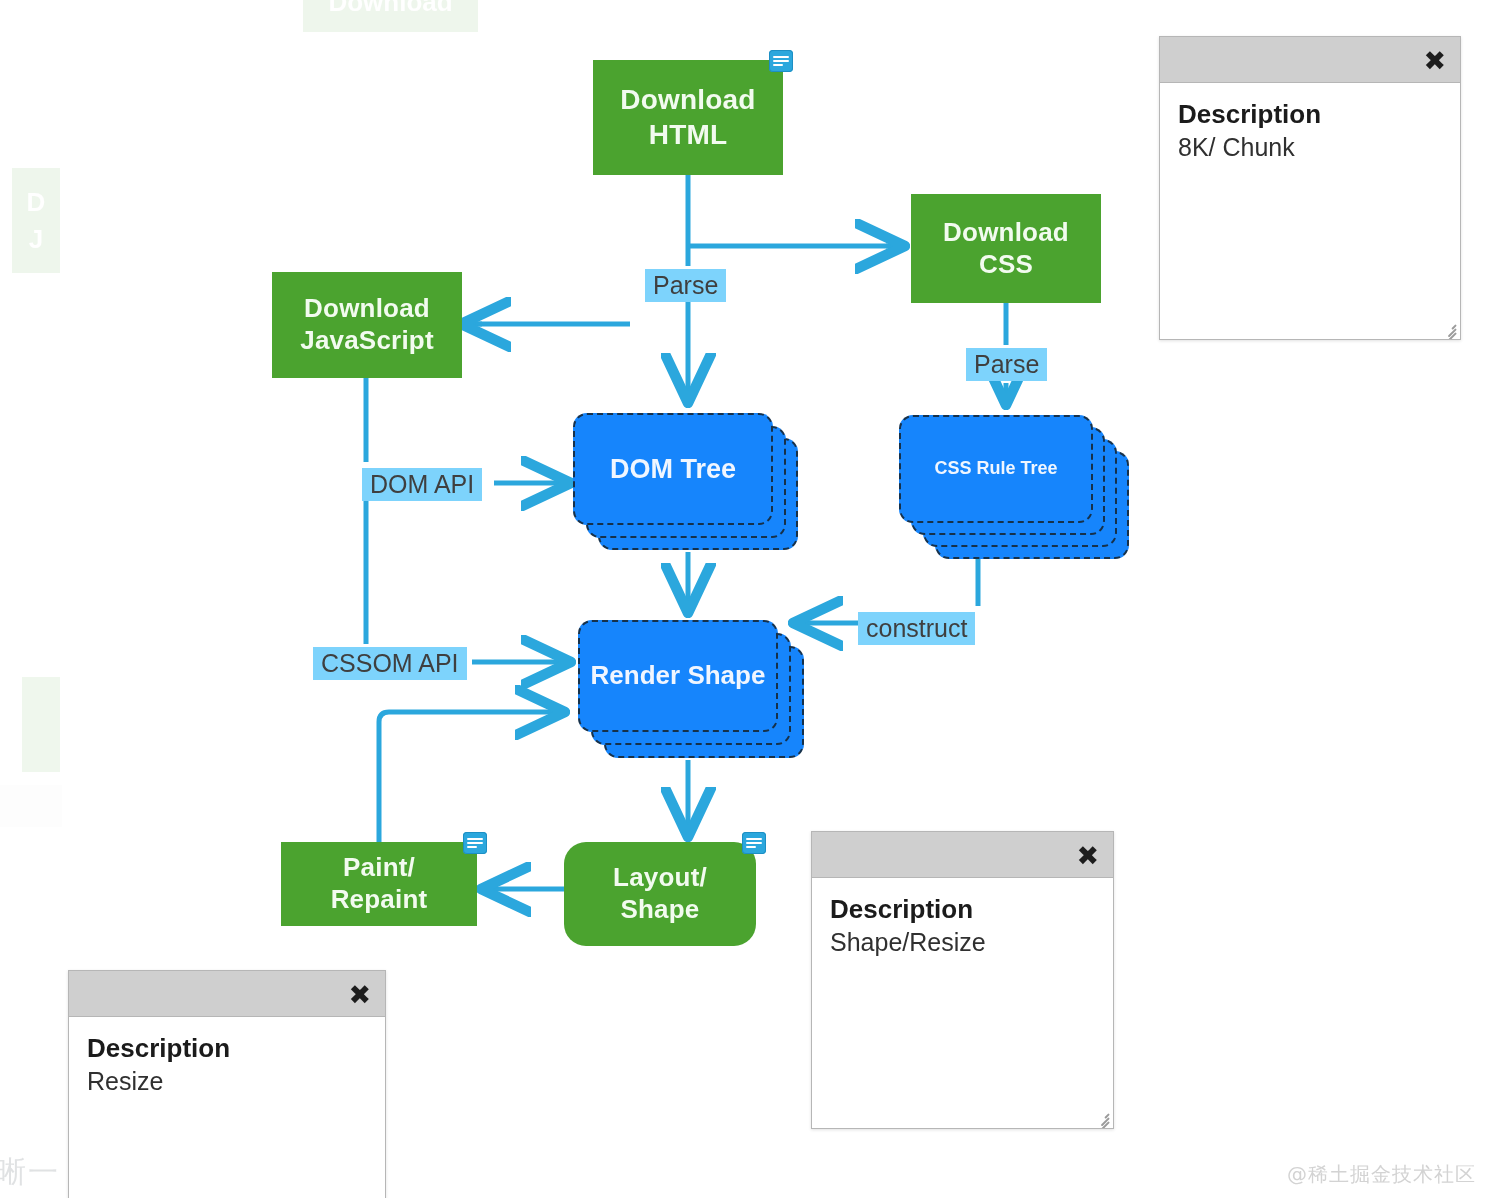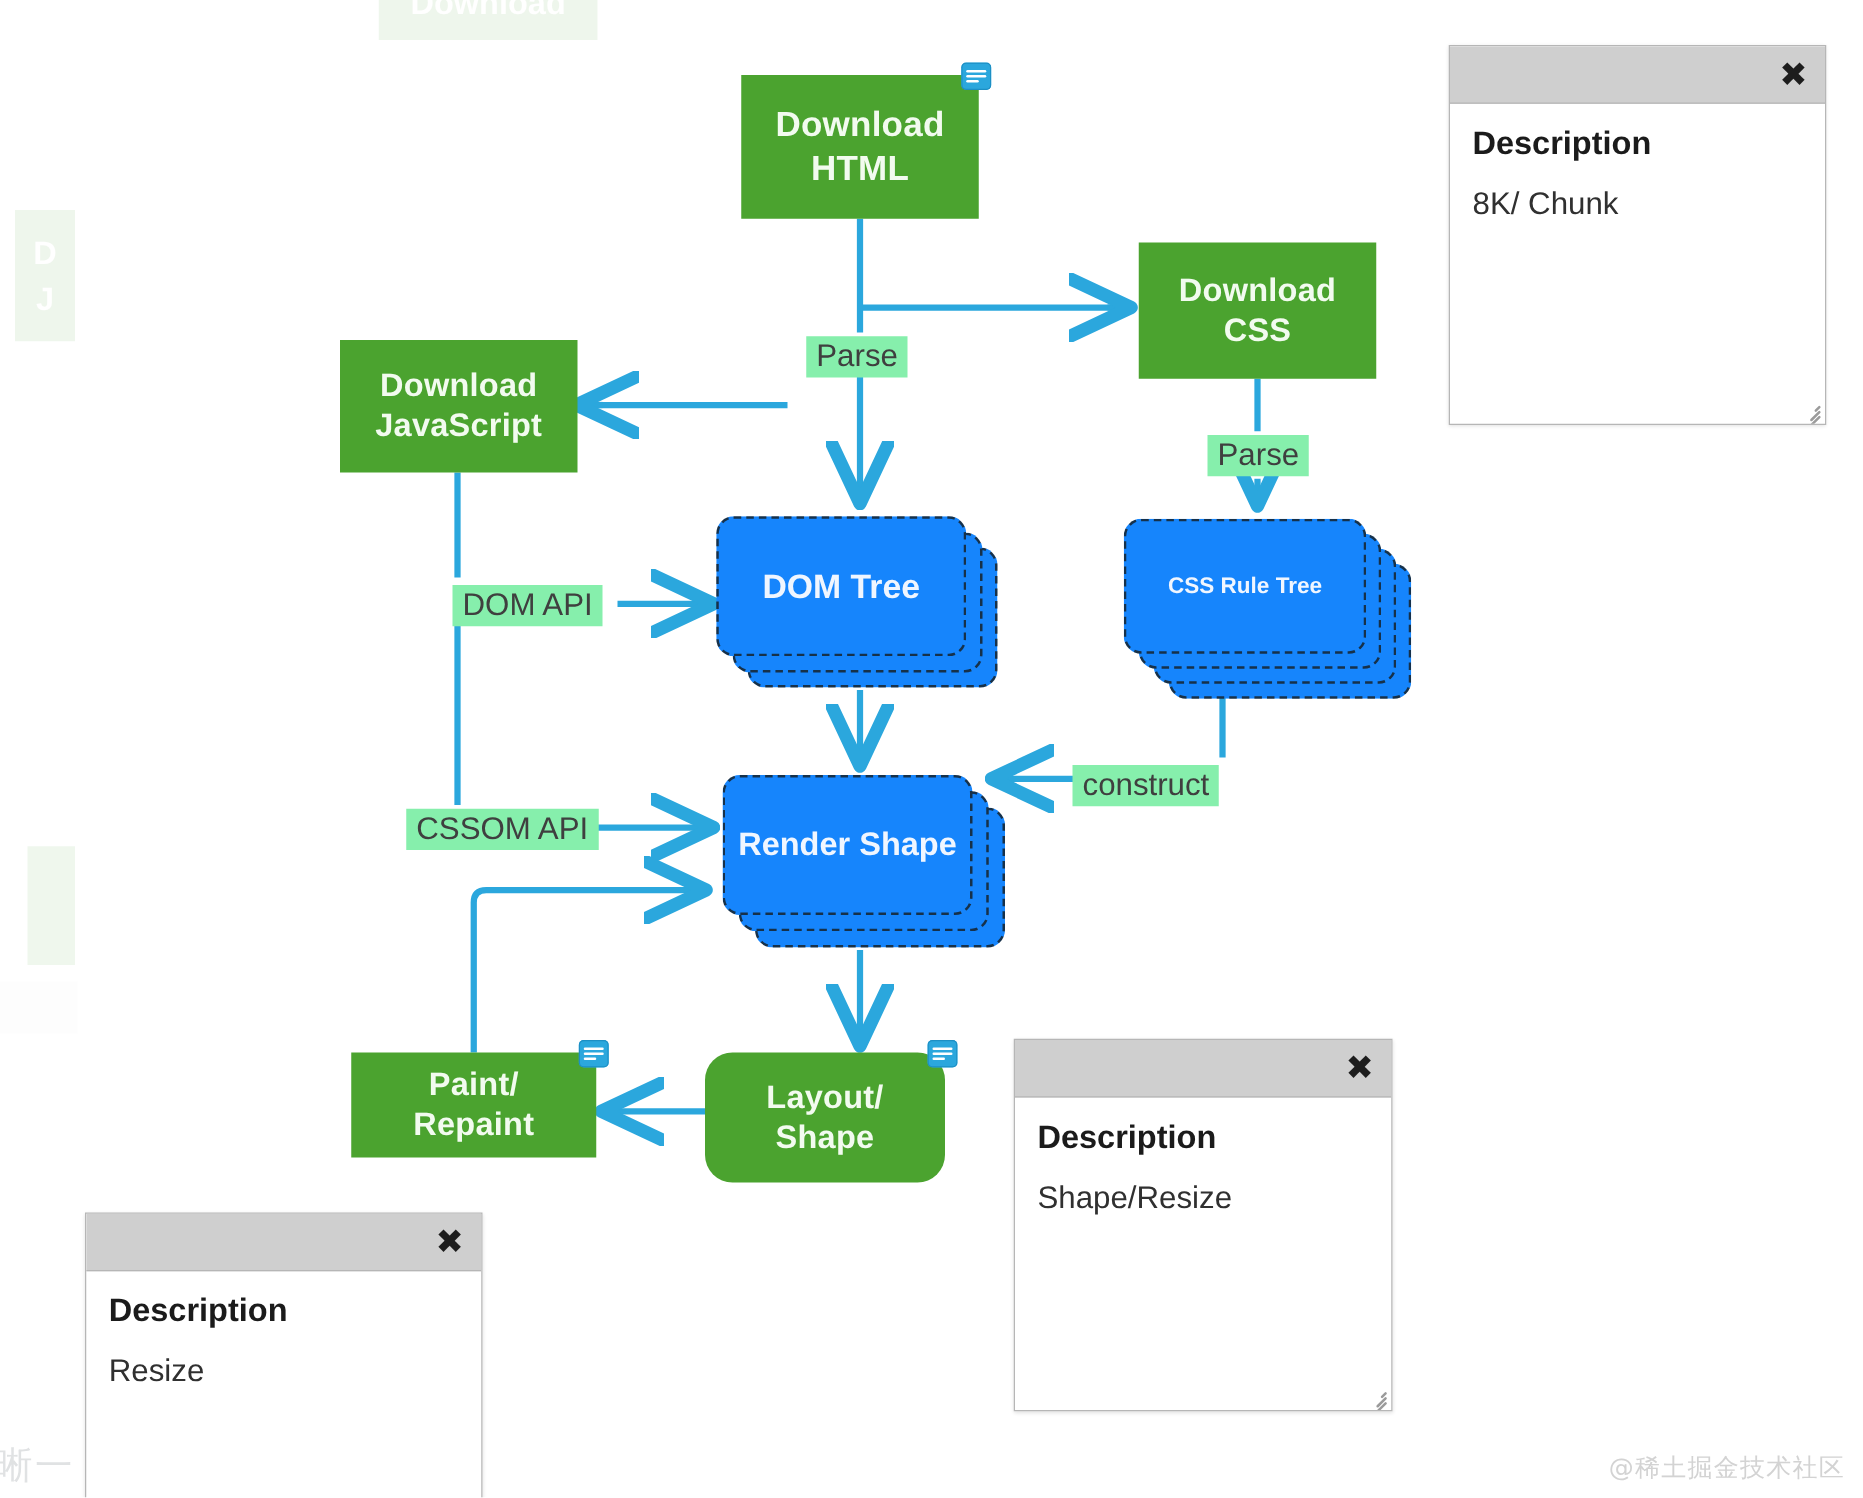--- a/index.html
+++ b/index.html
@@ -122,21 +122,21 @@
     color: #f0f6ff;
     font-weight: 700;
     line-height: 1.2;
   }
 
   
   .elabel {
     position: absolute;
     color: #3f3f3f;
     font-size: 25px;
-    background: #86efac;
+    background: #7dd3fc;
     padding: 2px 8px;
     white-space: nowrap;
     text-align: right;
   }
 
   
   .popup {
     position: absolute;
     background: #ffffff;
     border: 1px solid #b6b6b6;
@@ -168,21 +168,21 @@
   .popup .title {
     font-size: 26px;
     font-weight: 700;
     color: #1b1b1b;
     line-height: 1.18;
   }
   .popup .text {
     font-size: 25px;
     color: #303030;
     line-height: 1.25;
-    margin-top: 18px;
+    margin-top: 2px;
   }
   .popup .grip {
     position: absolute;
     right: 4px;
     bottom: 3px;
     width: 18px;
     height: 18px;
     cursor: nwse-resize;
   }
   .popup .grip span {
@@ -340,21 +340,21 @@
     <div class="layer" style="left:26px; top:26px; width:200px; height:112px;"></div>
     <div class="layer" style="left:13px; top:13px; width:200px; height:112px;"></div>
     <div class="face" style="left:0px; top:0px; width:200px; height:112px; font-size:26px;">
       <span>Render Shape</span>
     </div>
   </div>
 
   <div class="elabel" style="left:645px; top:269px;">Parse</div>
   <div class="elabel" style="left:966px; top:348px;">Parse</div>
   <div class="elabel" style="left:362px; top:468px;">DOM API</div>
-  <div class="elabel" style="left:313px; top:647px;margin-left:12px;">CSSOM API</div>
+  <div class="elabel" style="left:313px; top:647px;">CSSOM API</div>
   <div class="elabel" style="left:858px; top:612px;">construct</div>
 
   <div class="popup" style="left:1159px; top:36px; width:302px; height:304px;">
     <div class="bar">
       <span class="close">✖</span>
     </div>
     <div class="body">
       <div class="title">Description</div>
       <div class="text">8K/ Chunk</div>
     </div>

